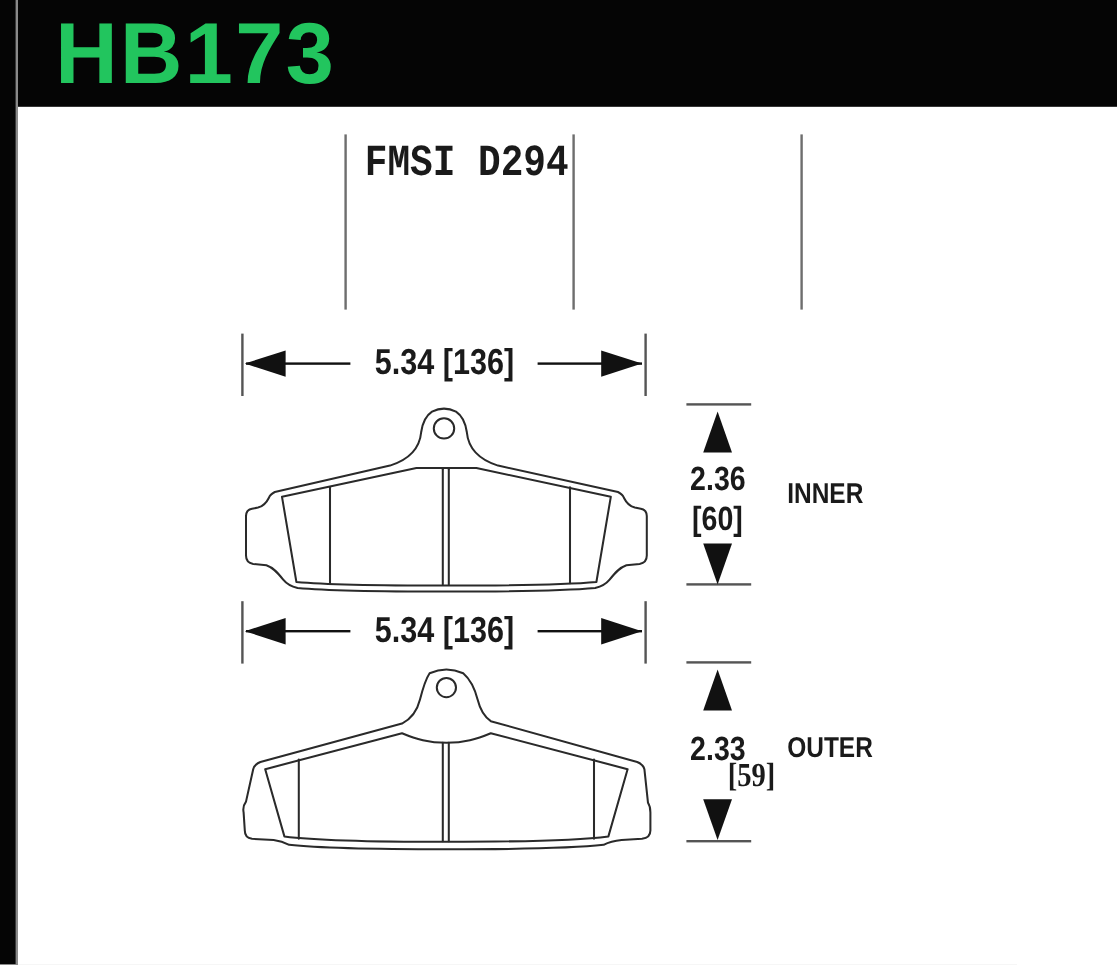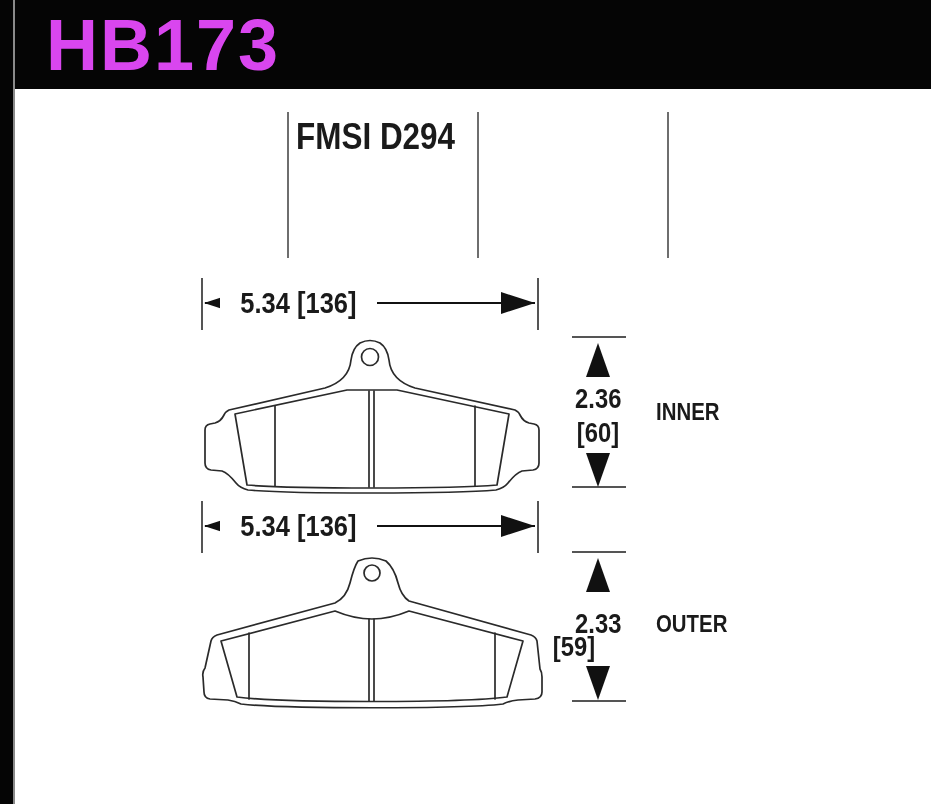--- a/index.html
+++ b/index.html
@@ -5,40 +5,40 @@
   html,body { margin:0; padding:0; background:#e8e8e8; }
   .page {
     position:relative; width:931px; height:804px; background:#ffffff;
     font-family:"Liberation Sans","DejaVu Sans",sans-serif;
     color:#1a1a1a; overflow:hidden; margin:0 auto;
   }
   .left-strip { position:absolute; left:0; top:0; width:13px; height:804px;
     background:#050505; border-right:2px solid #8a8a8a; }
   .topbar { position:absolute; left:0; top:0; width:931px; height:89px; background:#050505; }
   .part-number { position:absolute; left:46px; top:6px; font-size:72px; font-weight:bold;
-    color:#d946ef; letter-spacing:2px; line-height:78px; white-space:nowrap; }
+    color:#22c55e; letter-spacing:2px; line-height:78px; white-space:nowrap; }
 
   .spec-text { position:absolute; font-size:37px; font-weight:bold; line-height:40px; white-space:nowrap; }
   .sx { display:inline-block; transform:scaleX(0.85); }
   .sx-l { transform-origin:left center; }
   .sx-c { transform-origin:center center; }
   .sx-r { transform-origin:right center; }
 
   .vdivider { position:absolute; width:2px; height:146px; top:112px; background:#6e6e6e; }
 
   .vtick { position:absolute; width:2px; height:52px; background:#555; }
   .htick { position:absolute; width:54px; height:2px; background:#555; }
   .shaft { position:absolute; height:2px; background:#111; }
   .tri { position:absolute; width:0; height:0; }
   .tri-left  { border-top:11px solid transparent; border-bottom:11px solid transparent; border-right:34px solid #111; }
   .tri-right { border-top:11px solid transparent; border-bottom:11px solid transparent; border-left:34px solid #111; }
   .tri-up    { border-left:12px solid transparent; border-right:12px solid transparent; border-bottom:34px solid #111; }
   .tri-down  { border-left:12px solid transparent; border-right:12px solid transparent; border-top:34px solid #111; }
 
-  .dim-text { position:absolute; text-align:left; font-size:30px; font-weight:bold;
+  .dim-text { position:absolute; text-align:center; font-size:30px; font-weight:bold;
     line-height:32px; white-space:nowrap; z-index:3; }
   .dim-text .bgwhite { background:#ffffff; padding:0 10px; }
   .vdim-text { position:absolute; width:60px; text-align:center; font-size:28px;
     font-weight:bold; line-height:32px; white-space:nowrap; }
   .side-label { position:absolute; font-size:24px; font-weight:bold; line-height:26px; white-space:nowrap; }
 
   .pad-svg { position:absolute; }
   .pad-svg path, .pad-svg line, .pad-svg circle { fill:none; stroke:#2a2a2a;
     stroke-width:1.7; stroke-linejoin:round; stroke-linecap:round; }
 
@@ -50,21 +50,21 @@
 <body>
 
 <div class="page">
 
   <div class="topbar">
     <div class="part-number">HB173</div>
   </div>
   <div class="left-strip"></div>
 
   <div class="vdivider" style="left:287px;"></div>
-  <div class="spec-text" style="left:282px; top:117px; width:187px; text-align:center;">
+  <div class="spec-text" style="left:289px; top:117px; width:187px; text-align:center;font-family:Liberation Mono, monospace;">
     <span class="sx sx-c">FMSI D294</span>
   </div>
   <div class="vdivider" style="left:477px;"></div>
   <div class="vdivider" style="left:667px;"></div>
 
   <div class="vtick" style="left:201px; top:278px;"></div>
   <div class="vtick" style="left:537px; top:278px;"></div>
   <div class="shaft" style="left:205px; top:302px; width:330px;"></div>
   <div class="tri tri-left" style="left:204px; top:292px;"></div>
   <div class="tri tri-right" style="left:501px; top:292px;"></div>
@@ -141,21 +141,21 @@
     <line x1="298" y1="82" x2="298" y2="148"></line>
   </svg>
 
   <div class="htick" style="left:572px; top:551px;"></div>
   <div class="htick" style="left:572px; top:700px;"></div>
   <div class="tri tri-up" style="left:586px; top:558px;"></div>
   <div class="tri tri-down" style="left:586px; top:666px;"></div>
   <div class="vdim-text" style="left:568px; top:608px;">
     <span class="sx sx-c">2.33</span>
   </div>
-  <div class="vdim-text" style="left:544px; top:631px;">
+  <div class="vdim-text" style="left:596px; top:631px;font-family:Liberation Serif, serif;">
     <span class="sx sx-c">[59]</span>
   </div>
   <div class="side-label" style="left:656px; top:611px;">
     <span class="sx sx-l">OUTER</span>
   </div>
 
 
 </div>
 
 </body></html>

